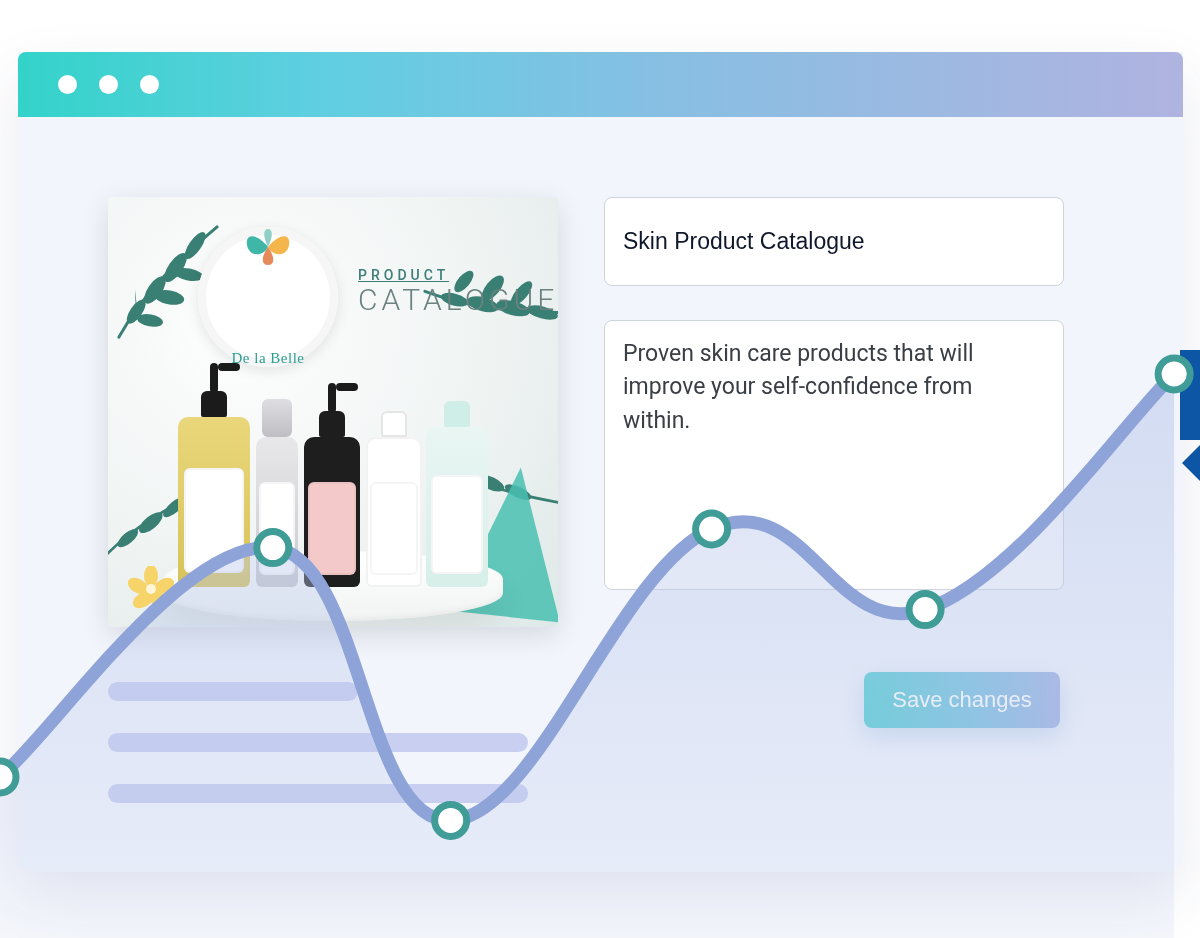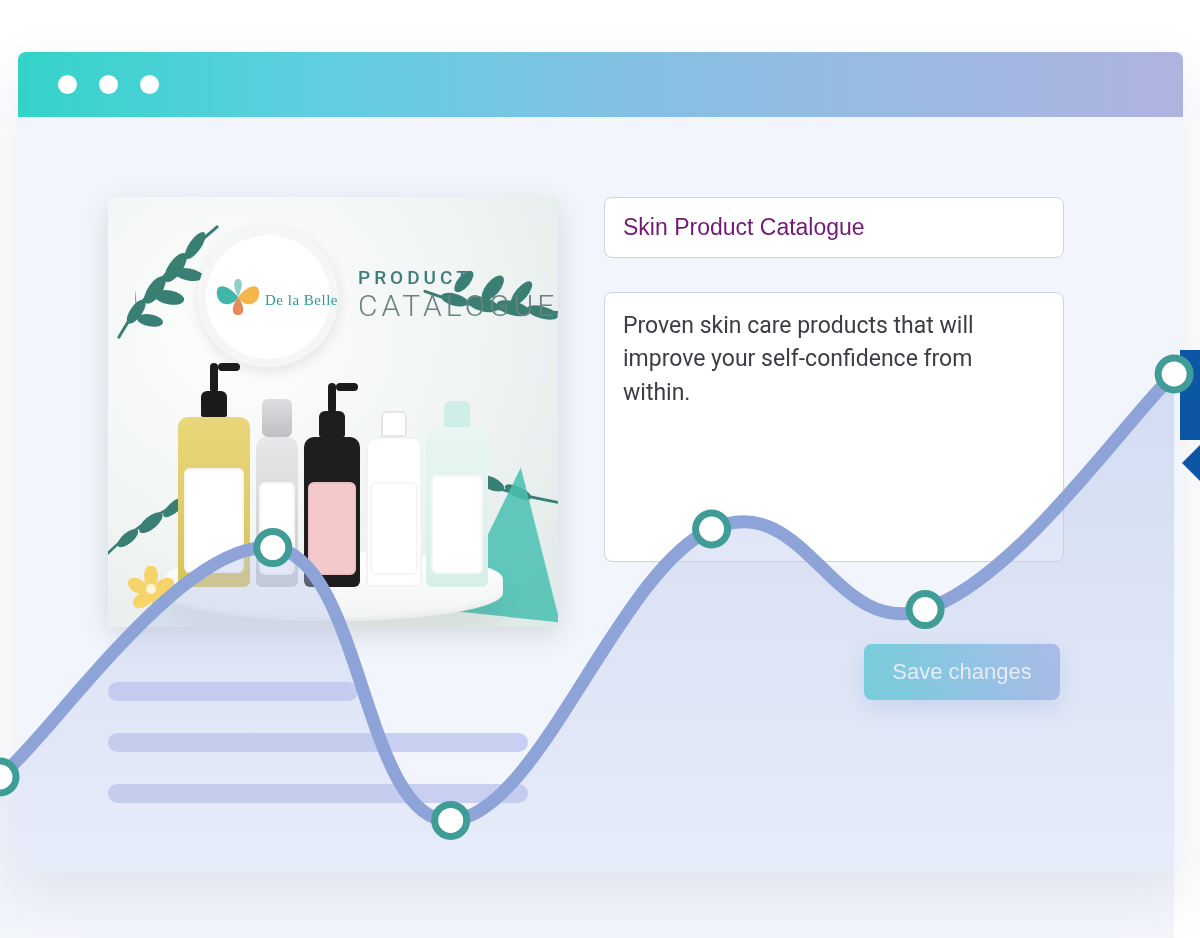--- a/index.html
+++ b/index.html
@@ -66,36 +66,36 @@
   .leaf.l3 { left: -20px; bottom: 60px; transform: rotate(-5deg) scale(.9); }
   .leaf.l4 { right: -10px; bottom: 100px; transform: rotate(170deg) scaleX(-1) scale(.9); }
 
   .badge {
     position: absolute;
     left: 90px; top: 30px;
     width: 140px; height: 140px;
     border-radius: 50%;
     background: #fff;
     box-shadow: inset 0 0 0 8px #f5f6f5, 0 4px 14px rgba(0,0,0,.10);
-    display: flex; flex-direction: row; align-items: center; justify-content: flex-end;
+    display: flex; flex-direction: column; align-items: center; justify-content: space-between;
   }
   .badge svg { width: 54px; height: 40px; }
   .badge .brand {
     margin-top: 6px;
     font-family: Georgia, "Times New Roman", serif;
     font-size: 15px; color: #2b9e94; letter-spacing: .5px;
   }
 
   .catalogue-label {
     position: absolute;
     left: 250px; top: 70px;
     color: #3d5a5a;
     line-height: 1.15;
   }
-  .catalogue-label .p1 { font-size: 19px; letter-spacing: 4px; font-weight: 500; color: #3d7e7a; }
+  .catalogue-label .p1 { font-size: 14px; letter-spacing: 4px; font-weight: 500; color: #3d7e7a; text-decoration: underline; }
   .catalogue-label .p2 { font-size: 30px; letter-spacing: 4px; font-weight: 300; color: #6b8280; }
 
   .pedestal {
     position: absolute;
     left: 50%; bottom: 6px; transform: translateX(-50%);
     width: 340px; height: 70px;
     background: linear-gradient(#fff,#f1f4f3);
     border-radius: 50%/40%;
     box-shadow: 0 -2px 6px rgba(0,0,0,.05) inset, 0 18px 30px rgba(0,0,0,.07);
   }
@@ -146,22 +146,22 @@
   .ph-line.w2 { width: 420px; }
   .ph-line.w3 { width: 420px; }
 
   
   .right { flex: 1; }
   .field-label {
     font-size: 30px; color: #3a3f46; font-weight: 500; margin-bottom: 16px;
   }
   .text-input {
     width: 100%; max-width: 460px;
-    font-size: 23px; color: #701a75;
-    padding: 16px 18px;
+    font-size: 23px; color: #0f172a;
+    padding: 30px 18px;
     border: 1px solid #cfd4da;
     border-radius: 8px;
     background: #fff;
     outline: none;
     margin-bottom: 34px;
   }
   .textarea {
     width: 100%; max-width: 460px;
     font-size: 23px; color: #3a3f46; line-height: 1.45;
     padding: 16px 18px;

